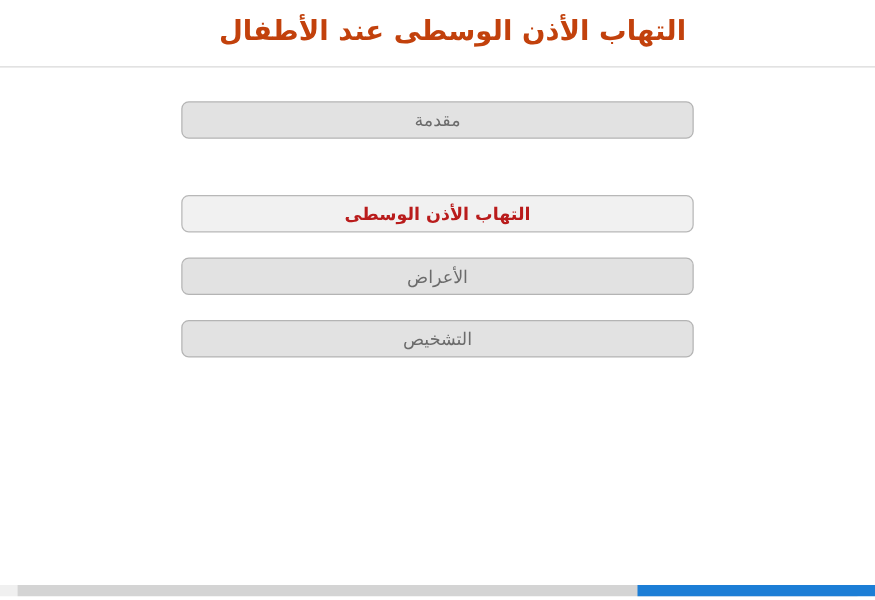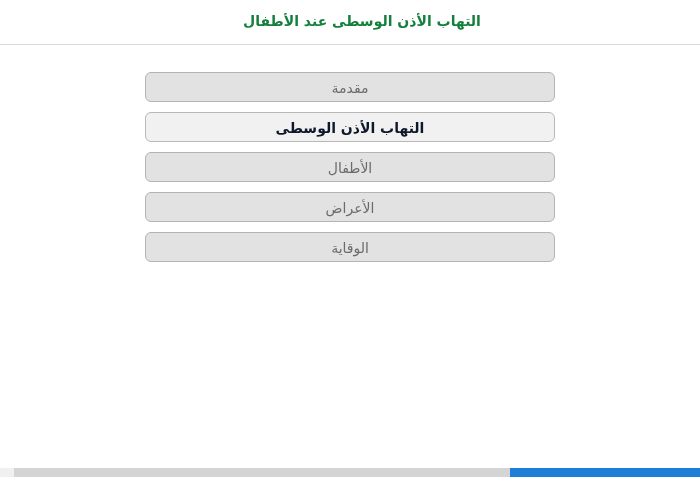--- a/index.html
+++ b/index.html
@@ -17,63 +17,64 @@
 
   .page {
     width: 700px;
     height: 480px;
     position: relative;
     box-sizing: border-box;
   }
 
   .title {
     text-align: center;
-    font-size: 14px;
+    font-size: 22px;
     font-weight: bold;
-    color: #15803d;
+    color: #c2410c;
     padding-top: 13px;
     letter-spacing: 0px;
     padding-left: 24px;
   }
 
   .rule {
     width: 100%;
     height: 1px;
     background: #d9d9d9;
     margin-top: 15px;
   }
 
   .menu {
     margin-top: 27px;
     display: flex;
     flex-direction: column;
     align-items: center;
-    gap: 10px;
+    gap: 20px;
   }
 
   .menu-item {
     width: 410px;
     height: 30px;
     line-height: 30px;
     text-align: center;
     font-size: 14px;
     color: #6b6b6b;
     background: #e2e2e2;
     border: 1px solid #b4b4b4;
     border-radius: 6px;
     box-sizing: border-box;
     cursor: pointer;
     user-select: none;
   }
 
   .menu-item.selected {
     background: #f1f1f1;
-    color: #0f172a;
+    color: #b91c1c;
     font-weight: bold;
     border-color: #b8b8b8;
+    margin-top: 25px;
   }
 
   .bottom-bar {
     position: absolute;
     left: 0;
     bottom: 0;
     width: 700px;
     height: 14px;
     background: #ffffff;
   }
@@ -111,23 +112,22 @@
 
 <div class="page">
 
   <div class="title">التهاب الأذن الوسطى عند الأطفال</div>
 
   <div class="rule"></div>
 
   <div class="menu">
     <div class="menu-item">مقدمة</div>
     <div class="menu-item selected">التهاب الأذن الوسطى</div>
-    <div class="menu-item">الأطفال</div>
     <div class="menu-item">الأعراض</div>
-    <div class="menu-item">الوقاية</div>
+    <div class="menu-item">التشخيص</div>
   </div>
 
   <div class="bottom-bar">
     <div class="scroll-left-cap"></div>
     <div class="scroll-track"></div>
     <div class="scroll-thumb"></div>
   </div>
 
 </div>
 

